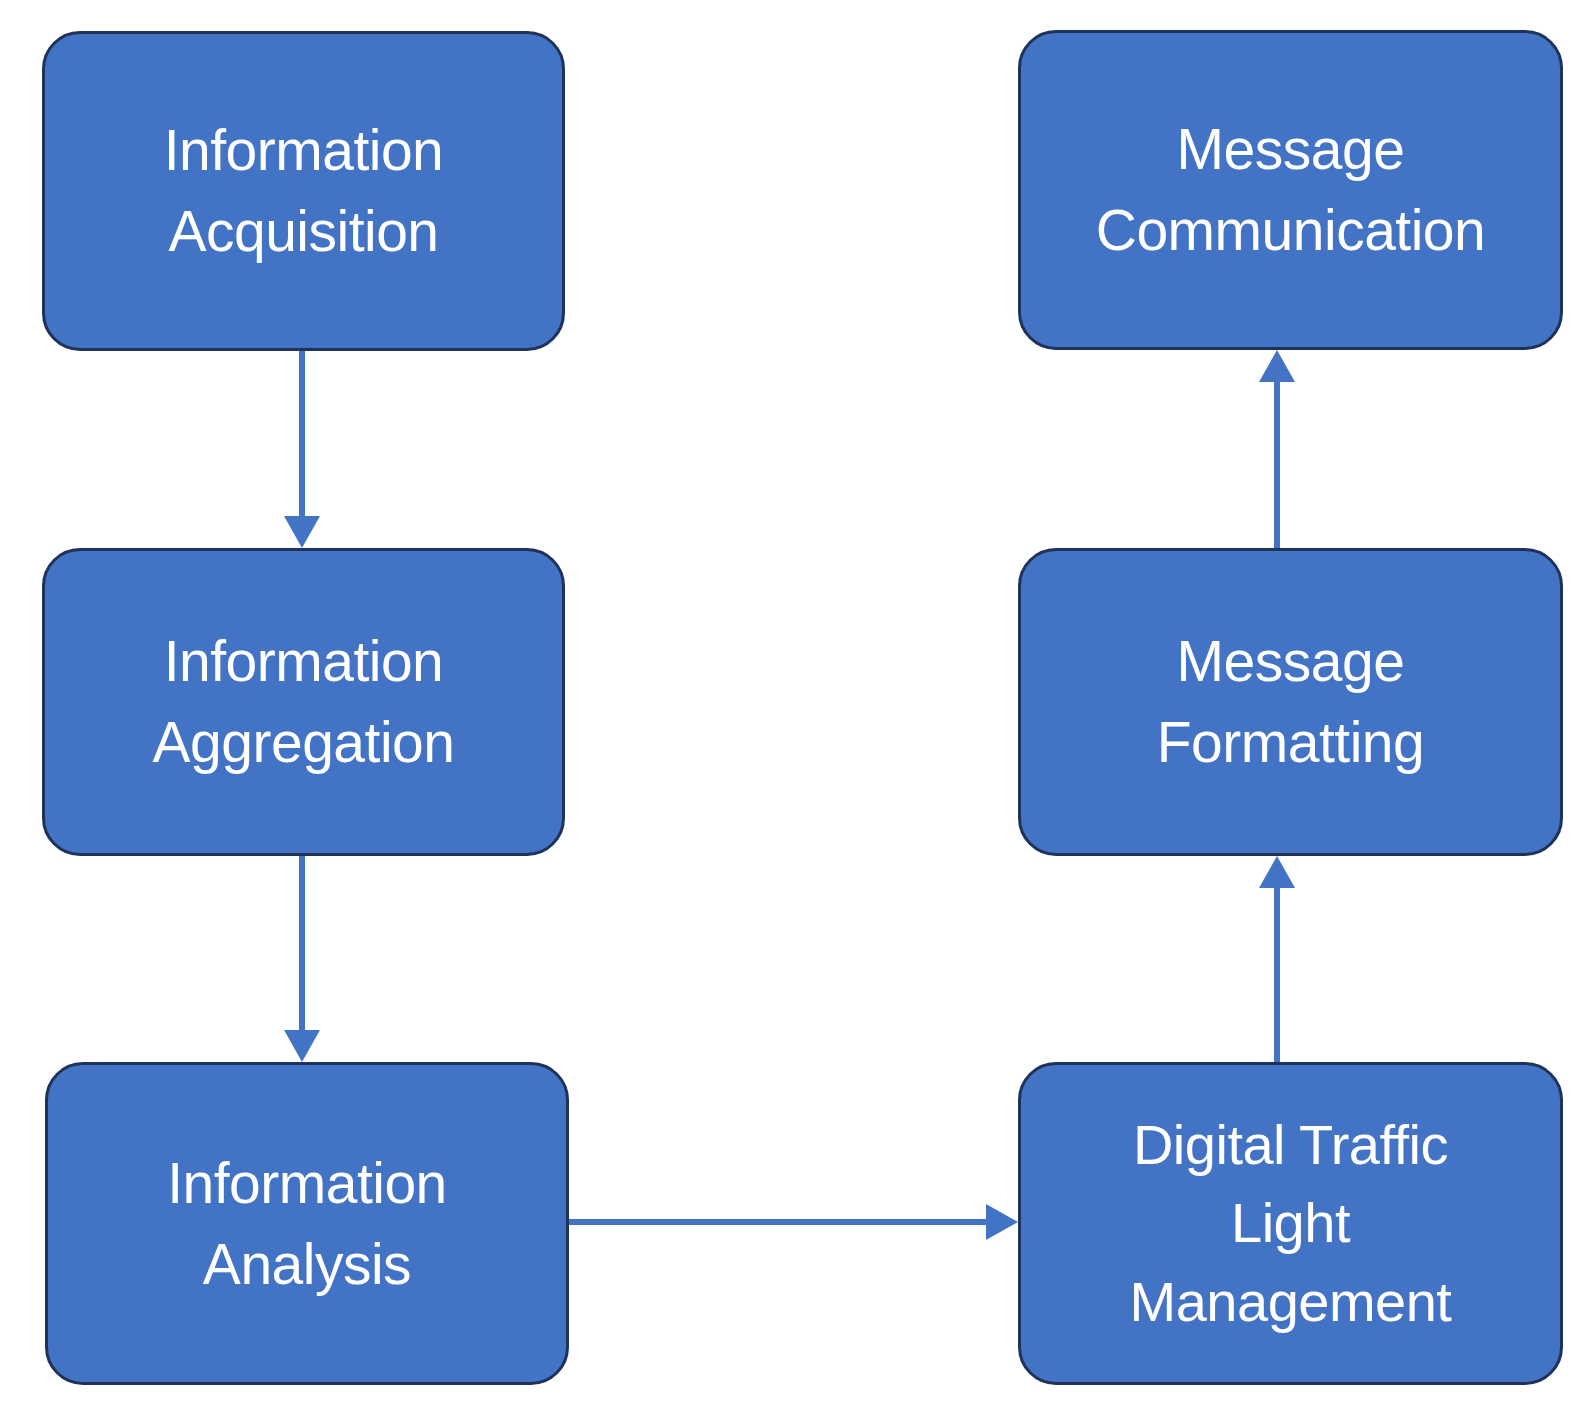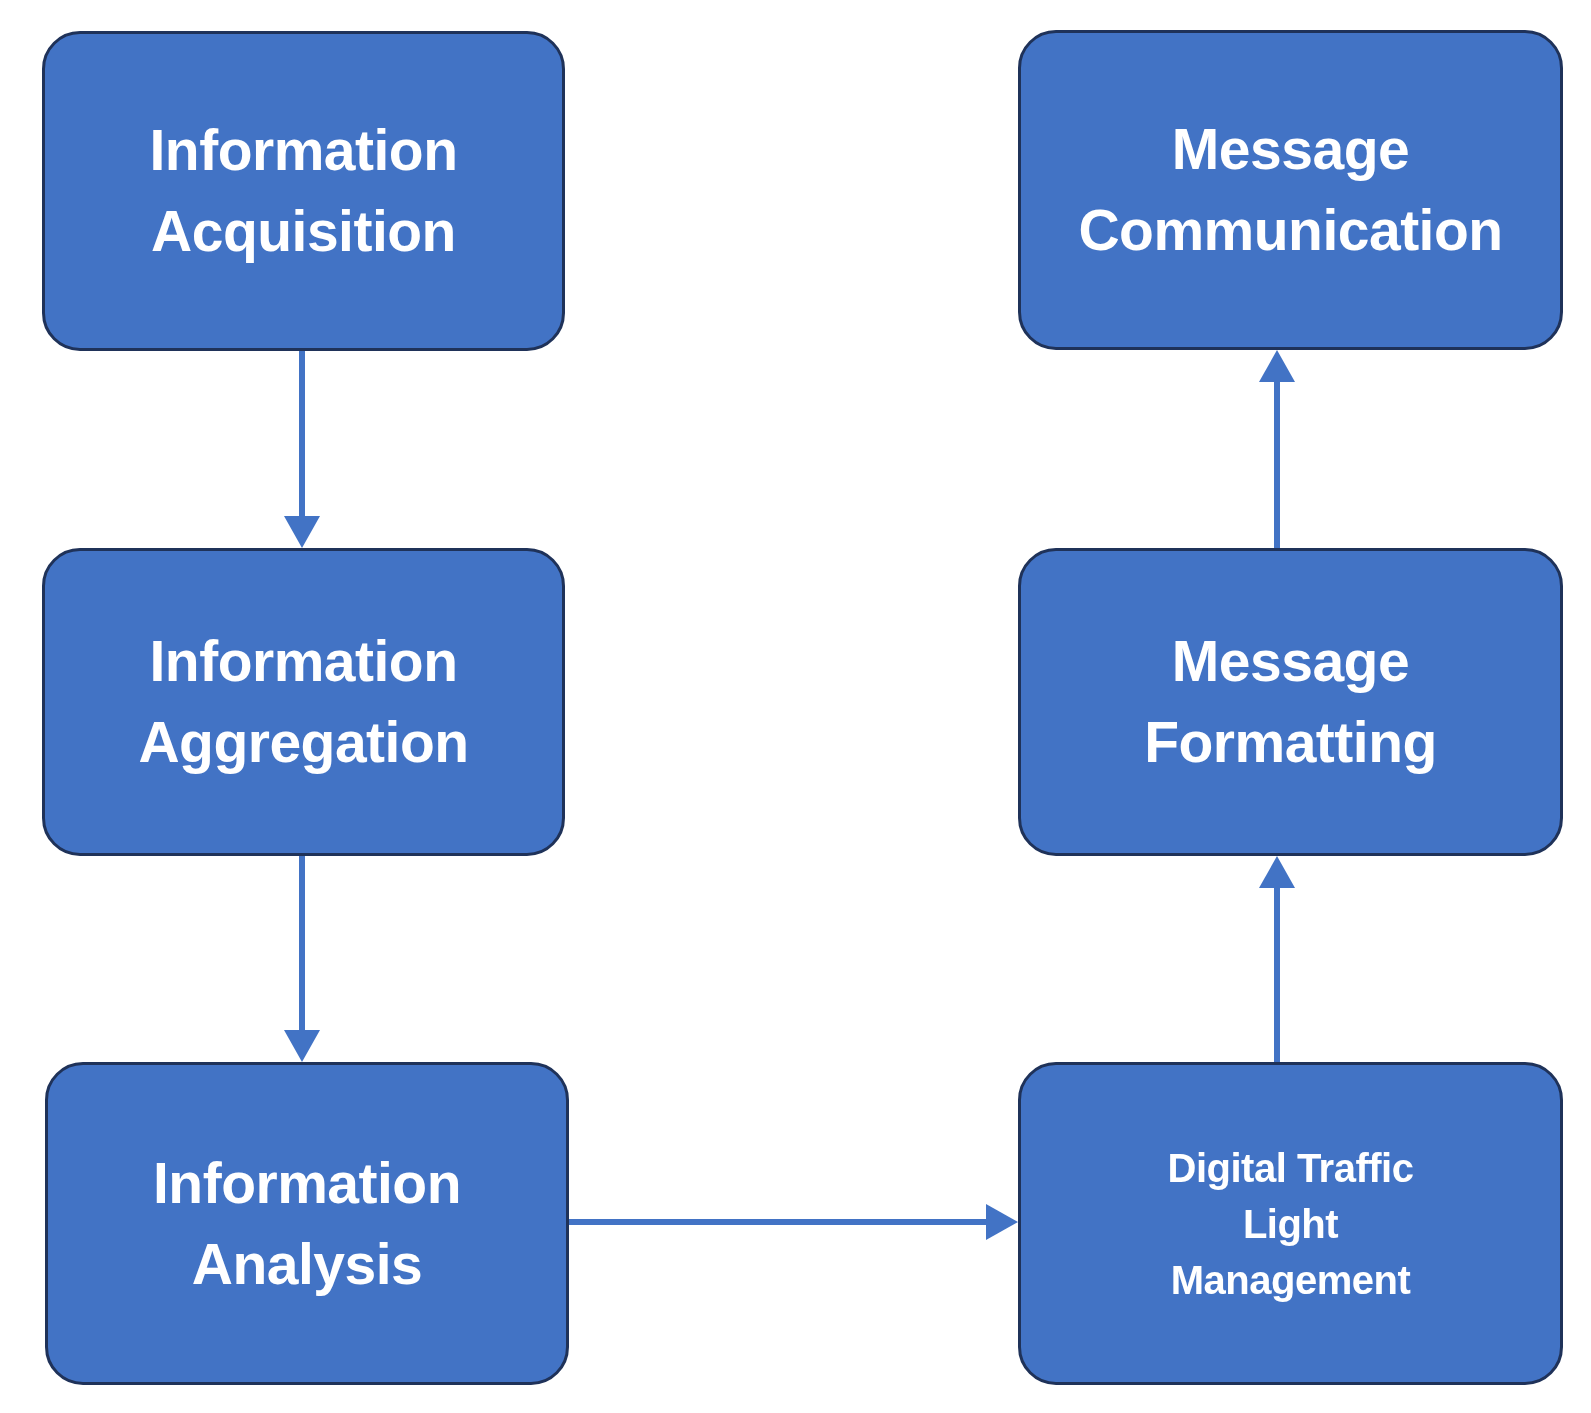--- a/index.html
+++ b/index.html
@@ -23,21 +23,21 @@
     background: #4273C5;
     border: 3px solid #1F3259;
     border-radius: 38px;
     display: flex;
     align-items: center;
     justify-content: center;
     text-align: center;
     color: #FFFFFF;
     font-size: 57px;
     line-height: 1.42;
-    font-weight: 700;
+    font-weight: 400;
     letter-spacing: -0.5px;
     white-space: pre-line;
     padding: 0 4px;
   }
   
   #node-info-acquisition {
     left: 42px;  top: 31px;   width: 523px; height: 320px;
   }
   #node-info-aggregation {
     left: 42px;  top: 548px;  width: 523px; height: 308px;
@@ -48,21 +48,21 @@
   
   #node-message-communication {
     left: 1018px; top: 30px;   width: 545px; height: 320px;
     font-size: 57px;
   }
   #node-message-formatting {
     left: 1018px; top: 548px;  width: 545px; height: 308px;
   }
   #node-digital-traffic-light-management {
     left: 1018px; top: 1062px; width: 545px; height: 323px;
-    font-size: 40px;
+    font-size: 56px;
     line-height: 1.40;
   }
   
   #connectors {
     position: absolute;
     left: 0; top: 0;
     width: 1591px; height: 1413px;
     pointer-events: none;
   }
   .conn-line {

